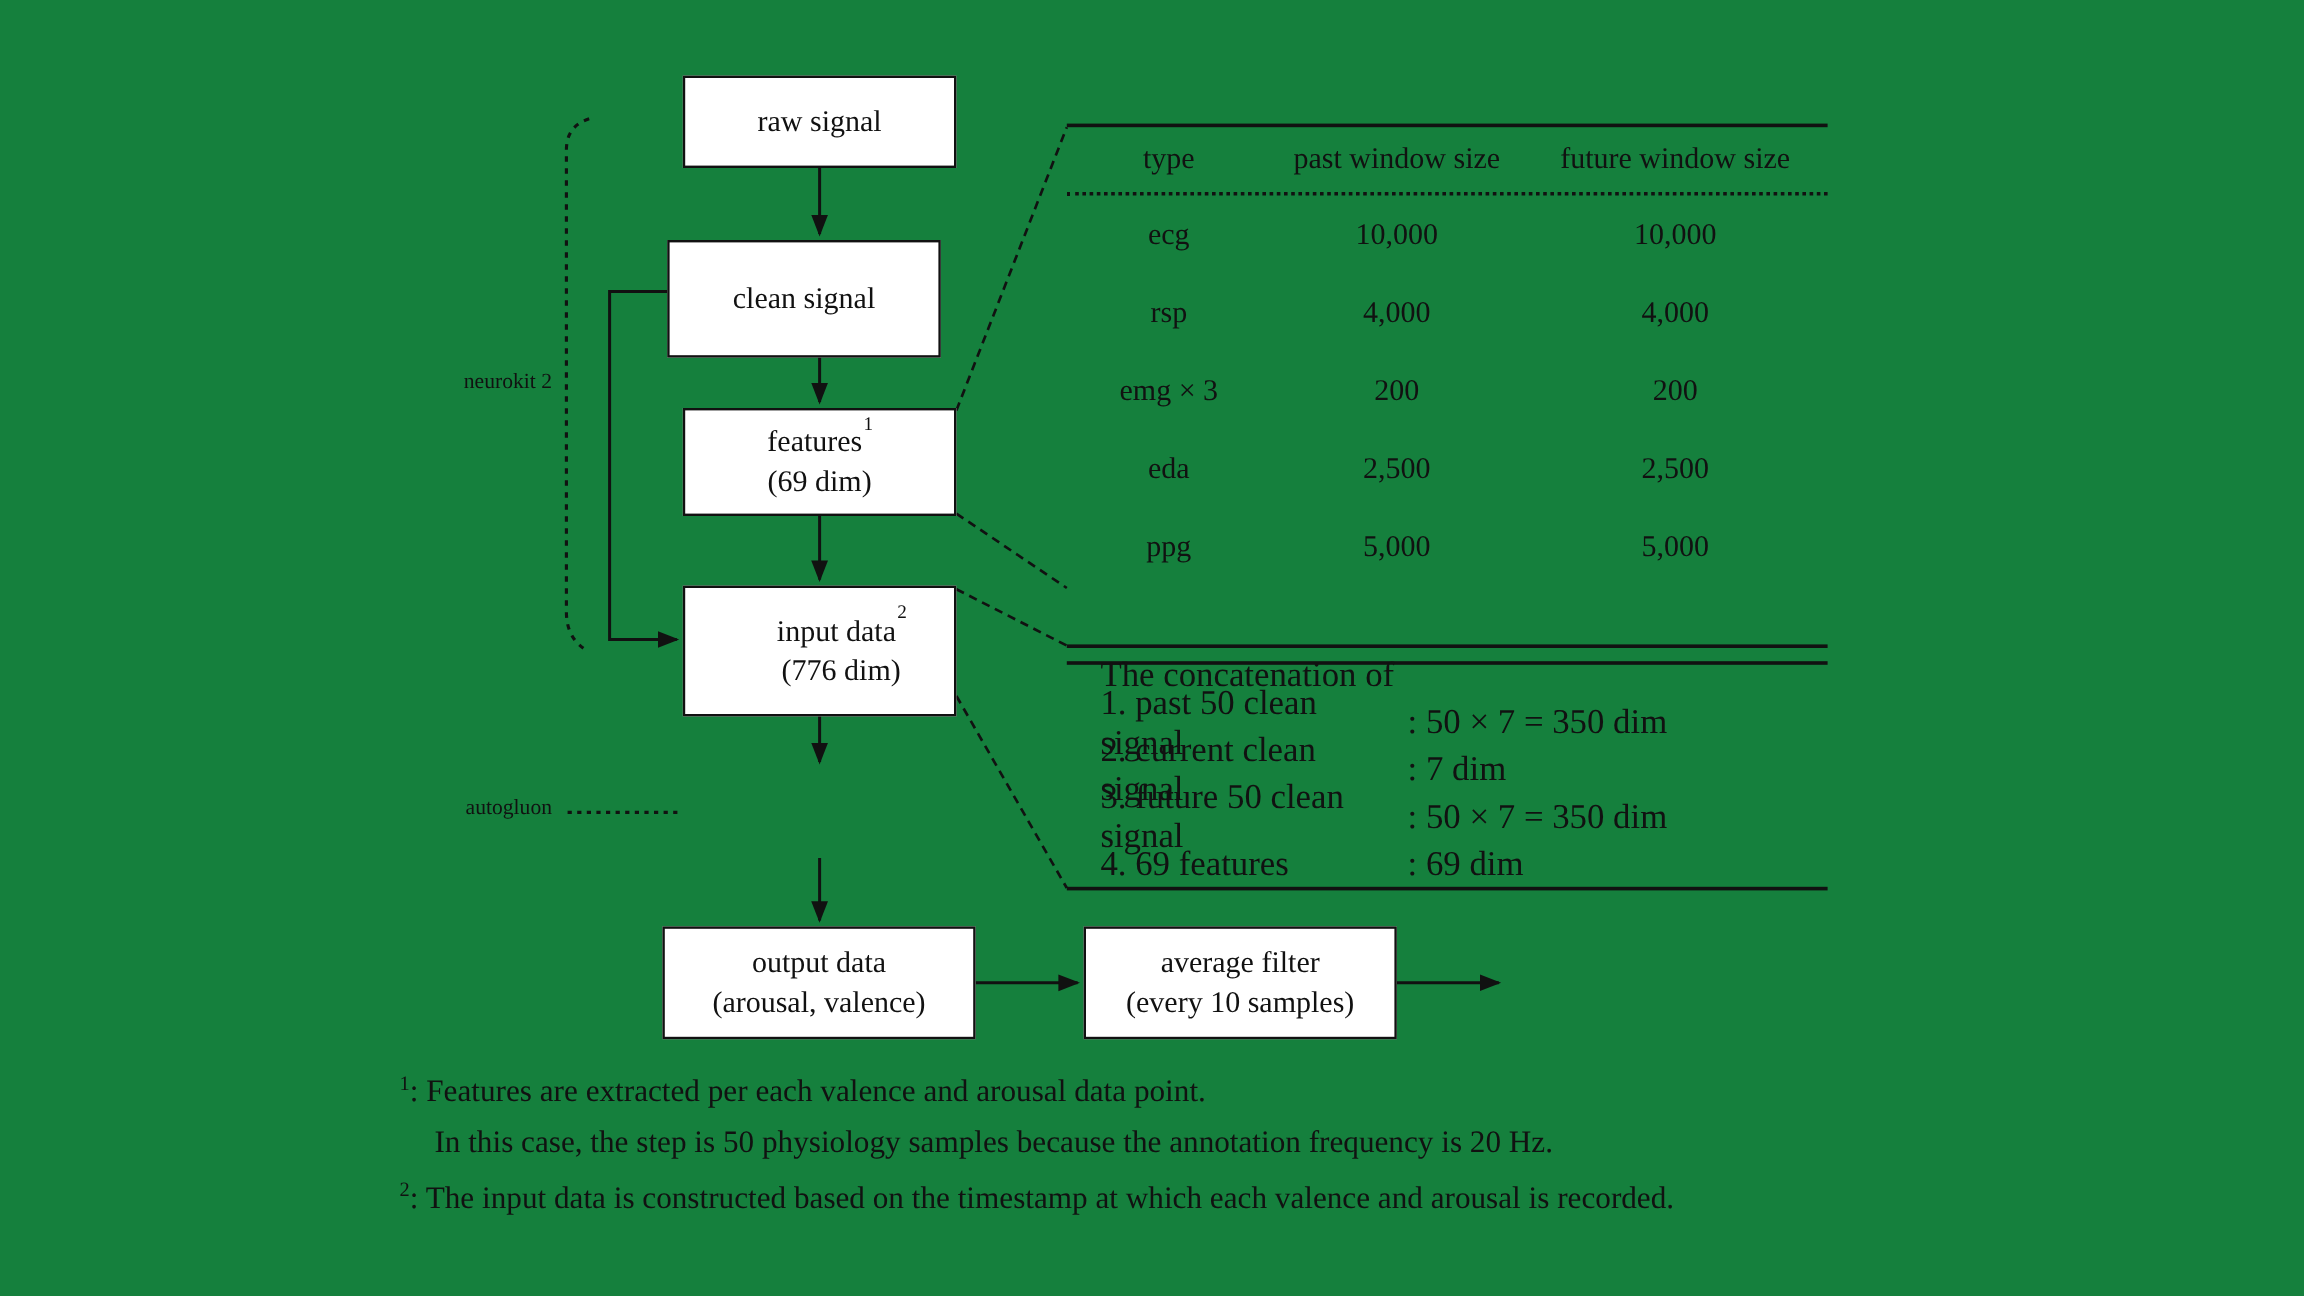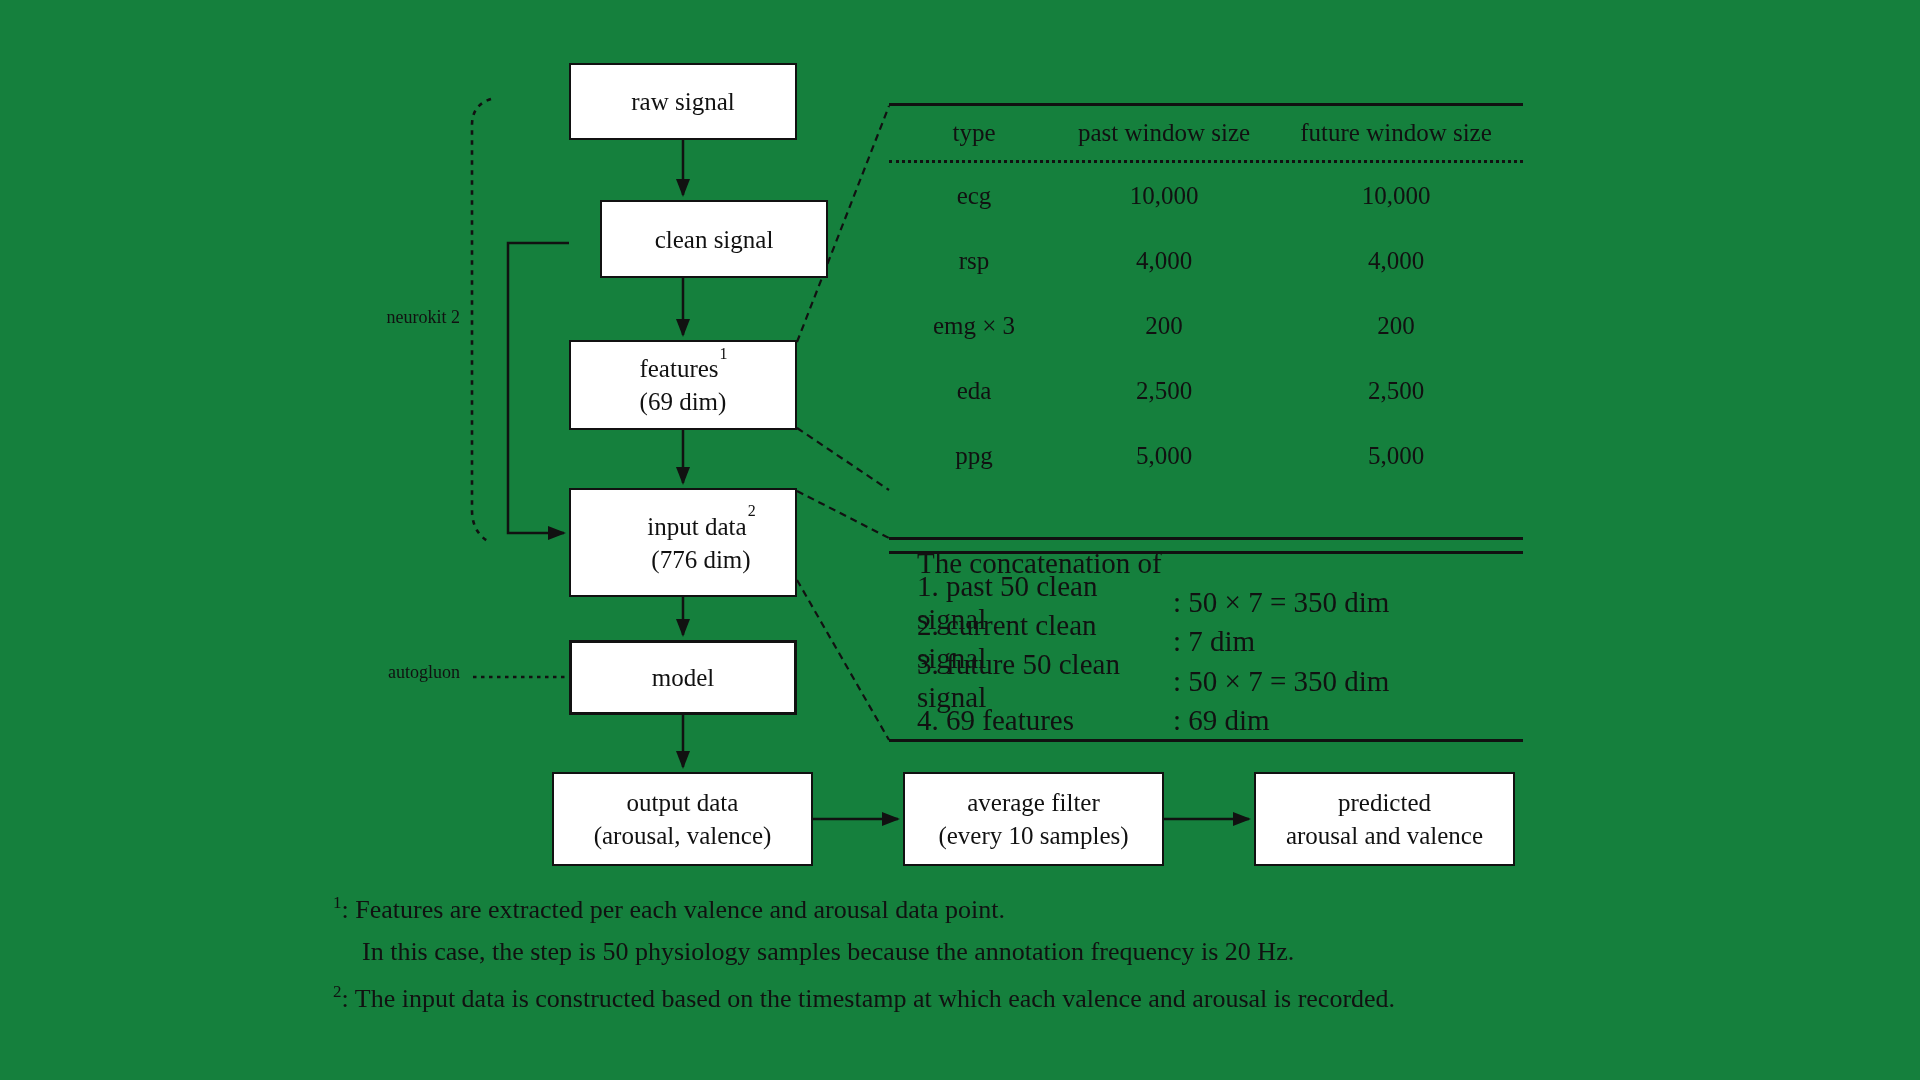--- a/index.html
+++ b/index.html
@@ -4,21 +4,21 @@
 <style>
   html,body { margin:0; padding:0; background:#ffffff; }
   body { width:1920px; height:1080px; font-family:"Liberation Serif","DejaVu Serif",serif; color:#111111; }
   .canvas { position:relative; width:1920px; height:1080px; background:#15803d; overflow:hidden; }
   svg.overlay { position:absolute; left:0; top:0; width:1920px; height:1080px; pointer-events:none; }
 
   .box { position:absolute; box-sizing:border-box; border:2.5px solid #111111; background:#ffffff;
          display:flex; flex-direction:column; align-items:center; justify-content:center;
          font-size:25px; line-height:33px; text-align:center; }
   .b-raw      { left:569px; top:63px;  width:228px; height:77px; }
-  .b-clean    { left:600px; top:200px; width:228px; height:78px; }
+  .b-clean    { left:556px; top:200px; width:228px; height:98px; }
   .b-features { left:569px; top:340px; width:228px; height:90px; }
   .b-input    { left:569px; top:488px; width:228px; height:109px;padding-left:36px; }
   .b-model    { left:569px; top:640px; width:228px; height:75px; border-width:3px; }
   .b-output   { left:552px; top:772px; width:261px; height:94px; }
   .b-avg      { left:903px; top:772px; width:261px; height:94px; }
   .b-pred     { left:1254px; top:772px; width:261px; height:94px; }
   .box sup { font-size:16px; line-height:0; position:relative; top:-9px; left:1px; }
 
   .side-label { position:absolute; left:250px; width:210px; text-align:right; font-size:18px; }
   .l-neurokit  { top:307px; }
@@ -84,38 +84,31 @@
   <div class="box b-features">
     <span><span>features</span><sup>1</sup></span>
     <span>(69 dim)</span>
   </div>
 
   <div class="box b-input">
     <span><span>input data</span><sup>2</sup></span>
     <span>(776 dim)</span>
   </div>
 
-  <div class="box b-model">
-    <span>model</span>
-  </div>
 
   <div class="box b-output">
     <span>output data</span>
     <span>(arousal, valence)</span>
   </div>
 
   <div class="box b-avg">
     <span>average filter</span>
     <span>(every 10 samples)</span>
   </div>
 
-  <div class="box b-pred">
-    <span>predicted</span>
-    <span>arousal and valence</span>
-  </div>
 
   <div class="side-label l-neurokit">neurokit 2</div>
   <div class="side-label l-autogluon">autogluon</div>
 
   <div class="wtable">
     <div class="thead">
       <span>type</span>
       <span>past window size</span>
       <span>future window size</span>
     </div>

